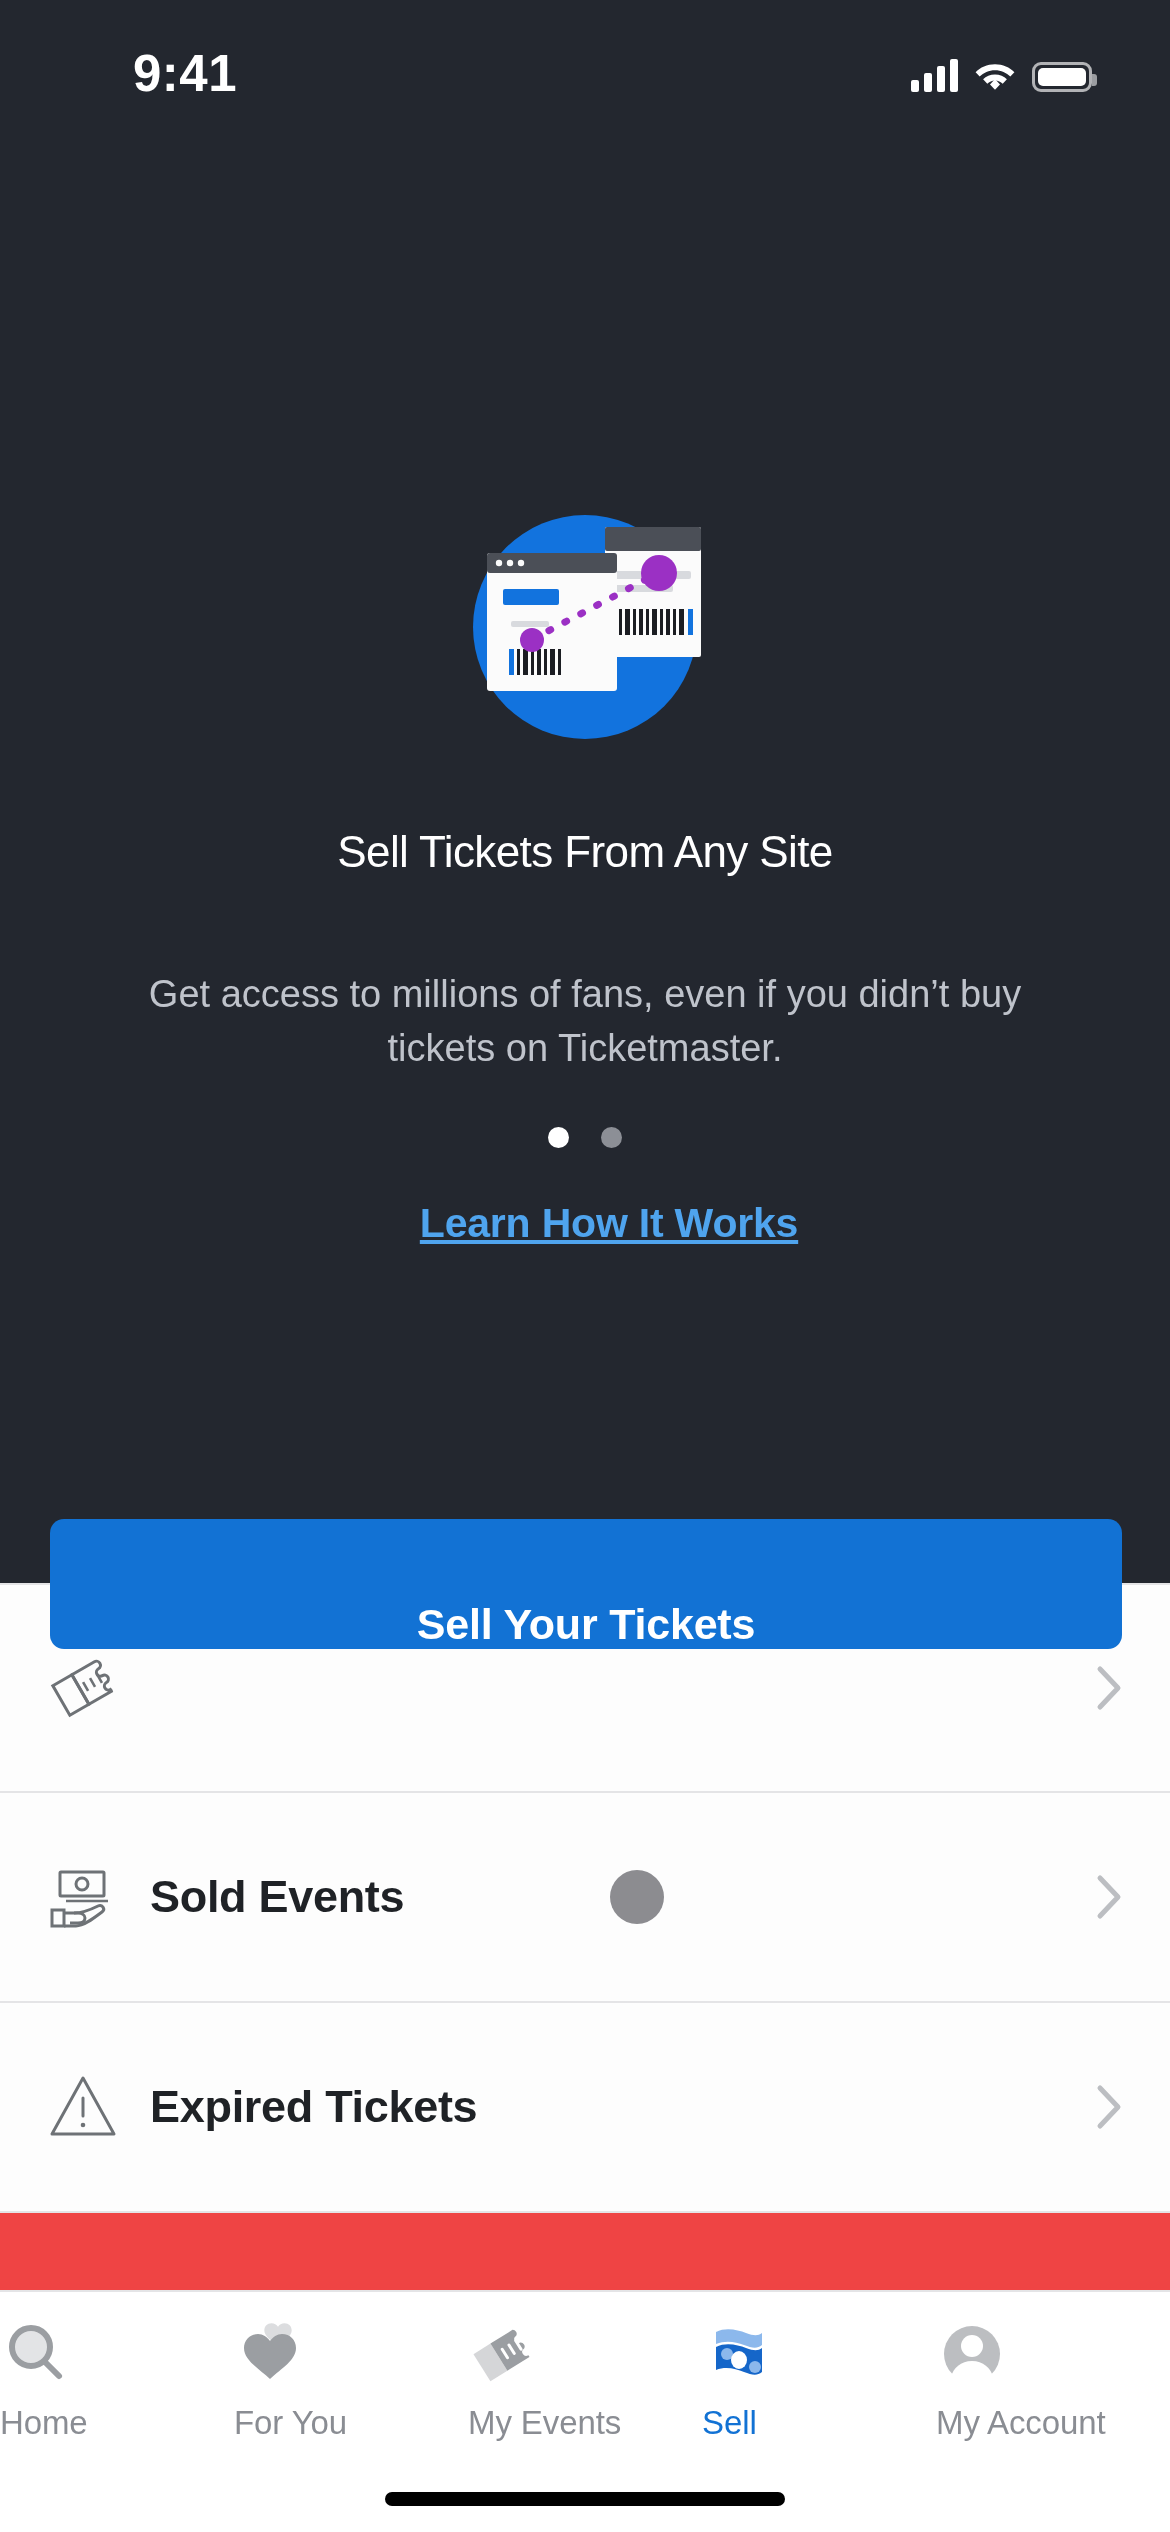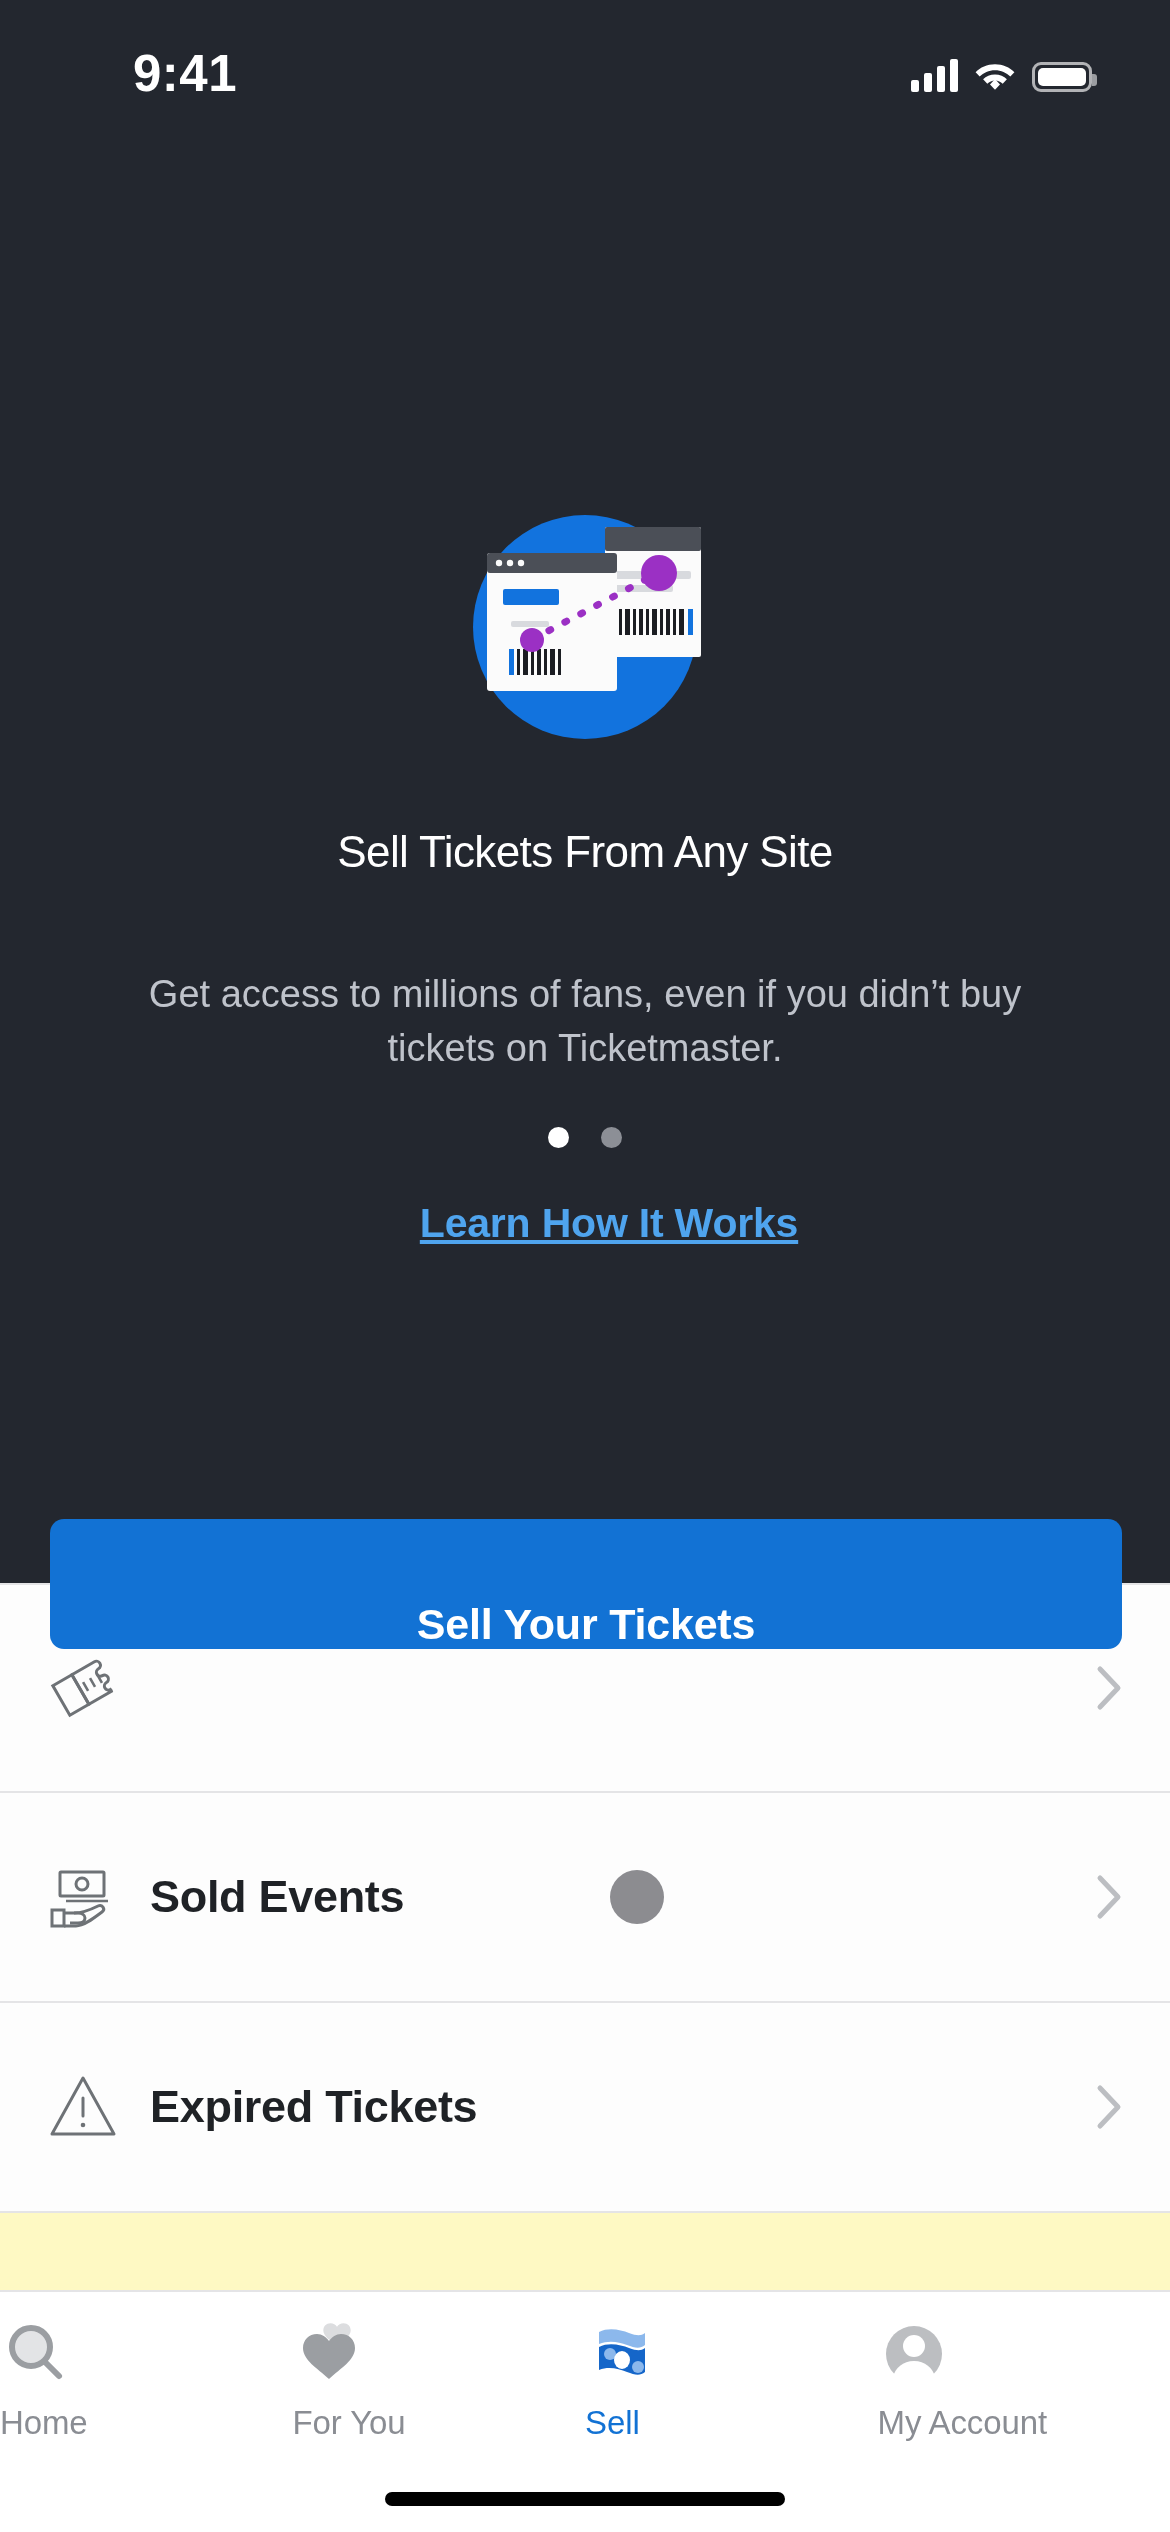--- a/index.html
+++ b/index.html
@@ -9,21 +9,21 @@
     height: 2532px;
     background: #ffffff;
     font-family: "Liberation Sans", sans-serif;
     overflow: hidden;
   }
 
   .phone {
     position: relative;
     width: 1170px;
     height: 2532px;
-    background: #fef9c3;
+    background: #ef4444;
     overflow: hidden;
   }
 
   
   .hero {
     position: absolute;
     top: 0; left: 0;
     width: 1170px;
     height: 1583px;
     background: #23272F;
@@ -423,20 +423,32 @@
     <div class="tab">
       <div class="tab-ico">
         <svg viewBox="0 0 72 72" width="72" height="72">
           <path d="M47 6c-4 0-7 2-9 5-2-3-5-5-9-5-6 0-10 4-10 10 0 8 10 14 19 22 9-8 19-14 19-22 0-6-4-10-10-10z" fill="#DCDDDF" transform="translate(8,-2) scale(0.72) translate(12,4)"></path>
           <path d="M48 16c-5 0-9 3-12 7-3-4-7-7-12-7-8 0-14 6-14 14 0 12 14 20 26 31 12-11 26-19 26-31 0-8-6-14-14-14z" fill="#9B9EA2"></path>
         </svg>
       </div>
       <div class="tab-label">For You</div>
     </div>
 
+    <div class="tab">
+      <div class="tab-ico">
+        <svg viewBox="0 0 72 72" width="72" height="72">
+          <g transform="rotate(-32 36 36)">
+            <path d="M10 20h20v32H10z" fill="#D5D6D8"></path>
+            <path d="M30 20h26a4 4 0 0 1 0 7 4 4 0 0 0 0 8 4 4 0 0 1 0 7 4 4 0 0 0 0 8 4 4 0 0 1 0 2H30z" fill="#9B9EA2"></path>
+            <path d="M37 31v10M45 31v10M53 31v10" stroke="#FFFFFF" stroke-width="3" stroke-linecap="round"></path>
+          </g>
+        </svg>
+      </div>
+      <div class="tab-label">My Events</div>
+    </div>
 
     <div class="tab active">
       <div class="tab-ico">
         <svg viewBox="0 0 72 72" width="72" height="72">
           <path d="M14 14c10-5 22-2 30 1s12 3 16 0v12c-5 4-10 3-18 0S24 22 14 26z" fill="#8CB8EC"></path>
           <path d="M14 29c10-5 22-2 30 1s12 3 16 0v24c-5 4-10 3-18 0s-18-6-28-2z" fill="#1566C9"></path>
           <circle cx="25" cy="36" r="6" fill="#8CB8EC"></circle>
           <circle cx="53" cy="49" r="6" fill="#8CB8EC"></circle>
           <ellipse cx="37" cy="42" rx="8" ry="9" fill="#FFFFFF"></ellipse>
         </svg>

